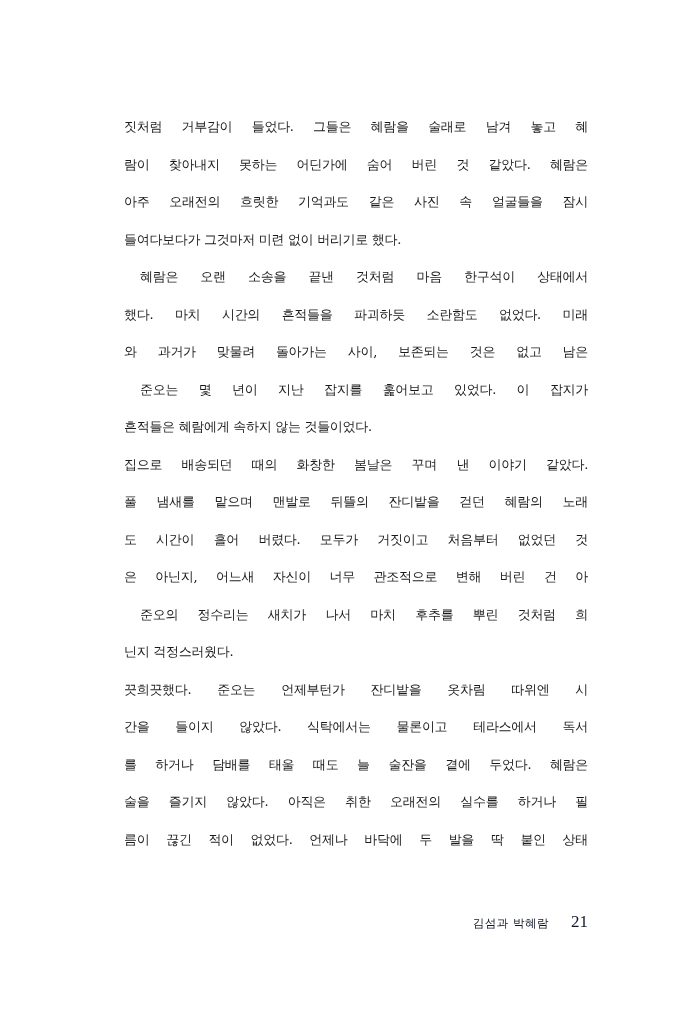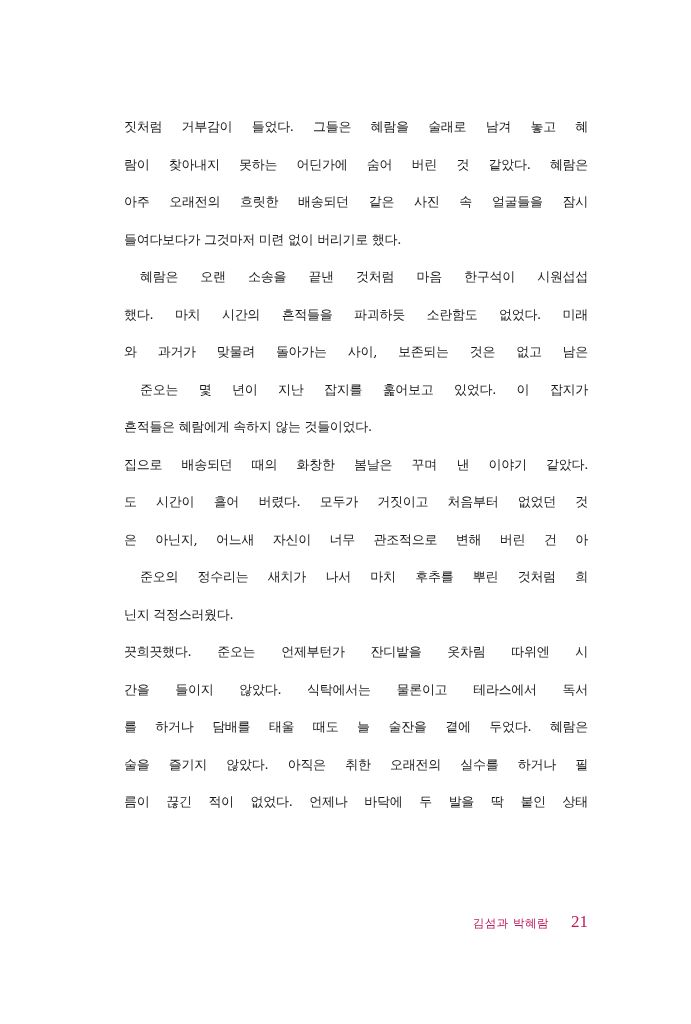--- a/index.html
+++ b/index.html
@@ -45,47 +45,48 @@
     }
     .footer {
       position: absolute;
       top: 912px;
       left: 440px;
       width: 148px;
       display: flex;
       justify-content: flex-end;
       align-items: baseline;
       font-size: 12px;
-      color: #be185d;
+      color: #0f172a;
     }
     .footer .running-title {
       font-size: 11.5px;
       margin-right: 22px;
       letter-spacing: 0.5px;
     }
     .footer .page-number {
       font-family: "Liberation Serif", "DejaVu Serif", serif;
       font-size: 17px;
     }
   </style>
 </head>
 <body>
 
 <div class="page">
   <div class="text-block">
     <div class="line">짓처럼 거부감이 들었다. 그들은 혜람을 술래로 남겨 놓고 혜</div>
     <div class="line">람이 찾아내지 못하는 어딘가에 숨어 버린 것 같았다. 혜람은</div>
-    <div class="line">아주 오래전의 흐릿한 배송되던 같은 사진 속 얼굴들을 잠시</div>
+    <div class="line">아주 오래전의 흐릿한 기억과도 같은 사진 속 얼굴들을 잠시</div>
     <div class="line last">들여다보다가 그것마저 미련 없이 버리기로 했다.</div>
-    <div class="line indent">혜람은 오랜 소송을 끝낸 것처럼 마음 한구석이 시원섭섭</div>
+    <div class="line indent">혜람은 오랜 소송을 끝낸 것처럼 마음 한구석이 상태에서</div>
     <div class="line">했다. 마치 시간의 흔적들을 파괴하듯 소란함도 없었다. 미래</div>
     <div class="line">와 과거가 맞물려 돌아가는 사이, 보존되는 것은 없고 남은</div>
     <div class="line indent">준오는 몇 년이 지난 잡지를 훑어보고 있었다. 이 잡지가</div>
     <div class="line last">흔적들은 혜람에게 속하지 않는 것들이었다.</div>
     <div class="line">집으로 배송되던 때의 화창한 봄날은 꾸며 낸 이야기 같았다.</div>
+    <div class="line">풀 냄새를 맡으며 맨발로 뒤뜰의 잔디밭을 걷던 혜람의 노래</div>
     <div class="line">도 시간이 흘어 버렸다. 모두가 거짓이고 처음부터 없었던 것</div>
     <div class="line">은 아닌지, 어느새 자신이 너무 관조적으로 변해 버린 건 아</div>
     <div class="line indent">준오의 정수리는 새치가 나서 마치 후추를 뿌린 것처럼 희</div>
     <div class="line last">닌지 걱정스러웠다.</div>
     <div class="line">끗희끗했다. 준오는 언제부턴가 잔디밭을 옷차림 따위엔 시</div>
     <div class="line">간을 들이지 않았다. 식탁에서는 물론이고 테라스에서 독서</div>
     <div class="line">를 하거나 담배를 태울 때도 늘 술잔을 곁에 두었다. 혜람은</div>
     <div class="line">술을 즐기지 않았다. 아직은 취한 오래전의 실수를 하거나 필</div>
     <div class="line">름이 끊긴 적이 없었다. 언제나 바닥에 두 발을 딱 붙인 상태</div>
   </div>

